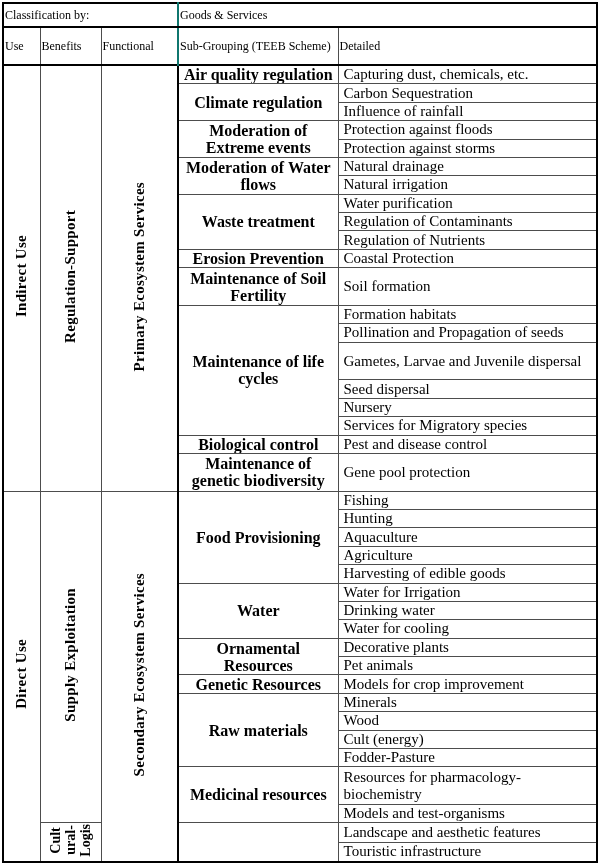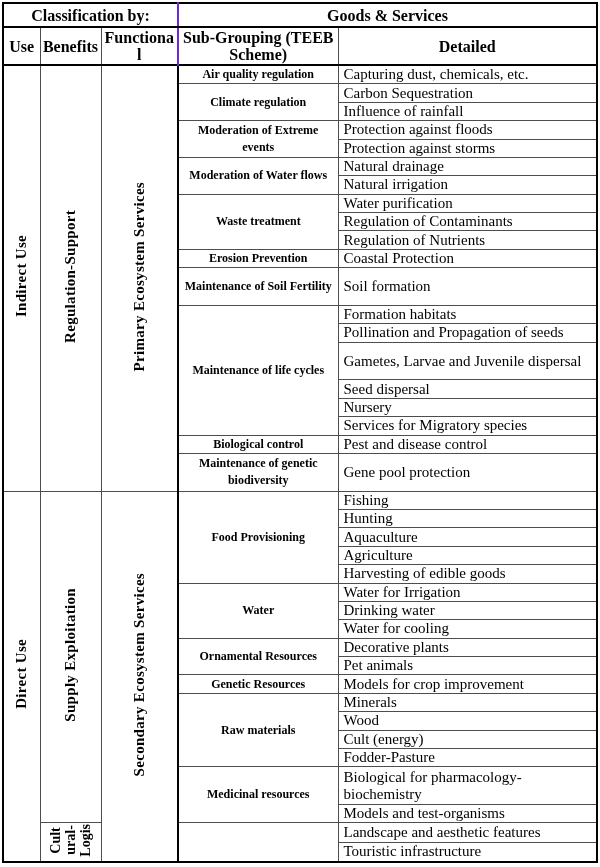--- a/index.html
+++ b/index.html
@@ -7,34 +7,34 @@
     width:600px; height:867px; overflow:hidden;
     font-family:"Liberation Serif","DejaVu Serif",serif; color:#000;
   }
   table.main {
     border-collapse:collapse; table-layout:fixed;
     width:596px; height:861px; margin:2px;
     border:2px solid #000;
   }
   th, td { border:1px solid #4d4d4d; padding:0; overflow:hidden; }
   th {
-    font-size:16px; font-weight:bold; text-align:center;
+    font-size:12px; font-weight:normal; text-align:left;
     vertical-align:middle; line-height:17px; padding:1px 1px;
   }
   thead { border-bottom:2px solid #000; }
   tr.h1 th { height:20px; border-bottom:2px solid #000; }
   tr.h2 th { height:34px; }
   .brk { word-break:break-all; }
-  .gsv { border-left:2px solid #6d28d9; }
+  .gsv { border-left:2px solid #0f766e; }
   td.c-det {
     font-size:15px; text-align:left; vertical-align:middle;
     line-height:17px; padding:0 9px 0 5px;
   }
   td.c-sub {
-    font-size:12px; font-weight:bold; text-align:center;
+    font-size:16px; font-weight:bold; text-align:center;
     vertical-align:middle; line-height:17px;
     border-left:2px solid #000; padding:0 2px;
   }
   td.vert { text-align:center; vertical-align:middle; }
   .rot {
     display:inline-block; writing-mode:vertical-rl; transform:rotate(180deg);
     font-weight:bold; font-size:15px; white-space:nowrap; letter-spacing:0.3px;
   }
   .rot-multi {
     display:inline-block; writing-mode:vertical-rl; transform:rotate(180deg);
@@ -188,21 +188,21 @@
         <td class="c-det">Wood</td>
       </tr>
       <tr style="height: 18px;">
         <td class="c-det">Cult (energy)</td>
       </tr>
       <tr style="height: 18px;">
         <td class="c-det">Fodder-Pasture</td>
       </tr>
       <tr style="height: 37px;">
         <td class="c-sub" rowspan="2">Medicinal resources</td>
-        <td class="c-det">Biological for pharmacology-biochemistry</td>
+        <td class="c-det">Resources for pharmacology-biochemistry</td>
       </tr>
       <tr style="height: 18px;">
         <td class="c-det">Models and test-organisms</td>
       </tr>
       <tr style="height: 18px;">
         <td class="vert" rowspan="2"><div class="rot-multi"><div>Cult</div><div>ural-</div><div>Logis</div></div></td>
         <td class="c-sub" rowspan="2"></td>
         <td class="c-det">Landscape and aesthetic features</td>
       </tr>
       <tr style="height: 18px;">

